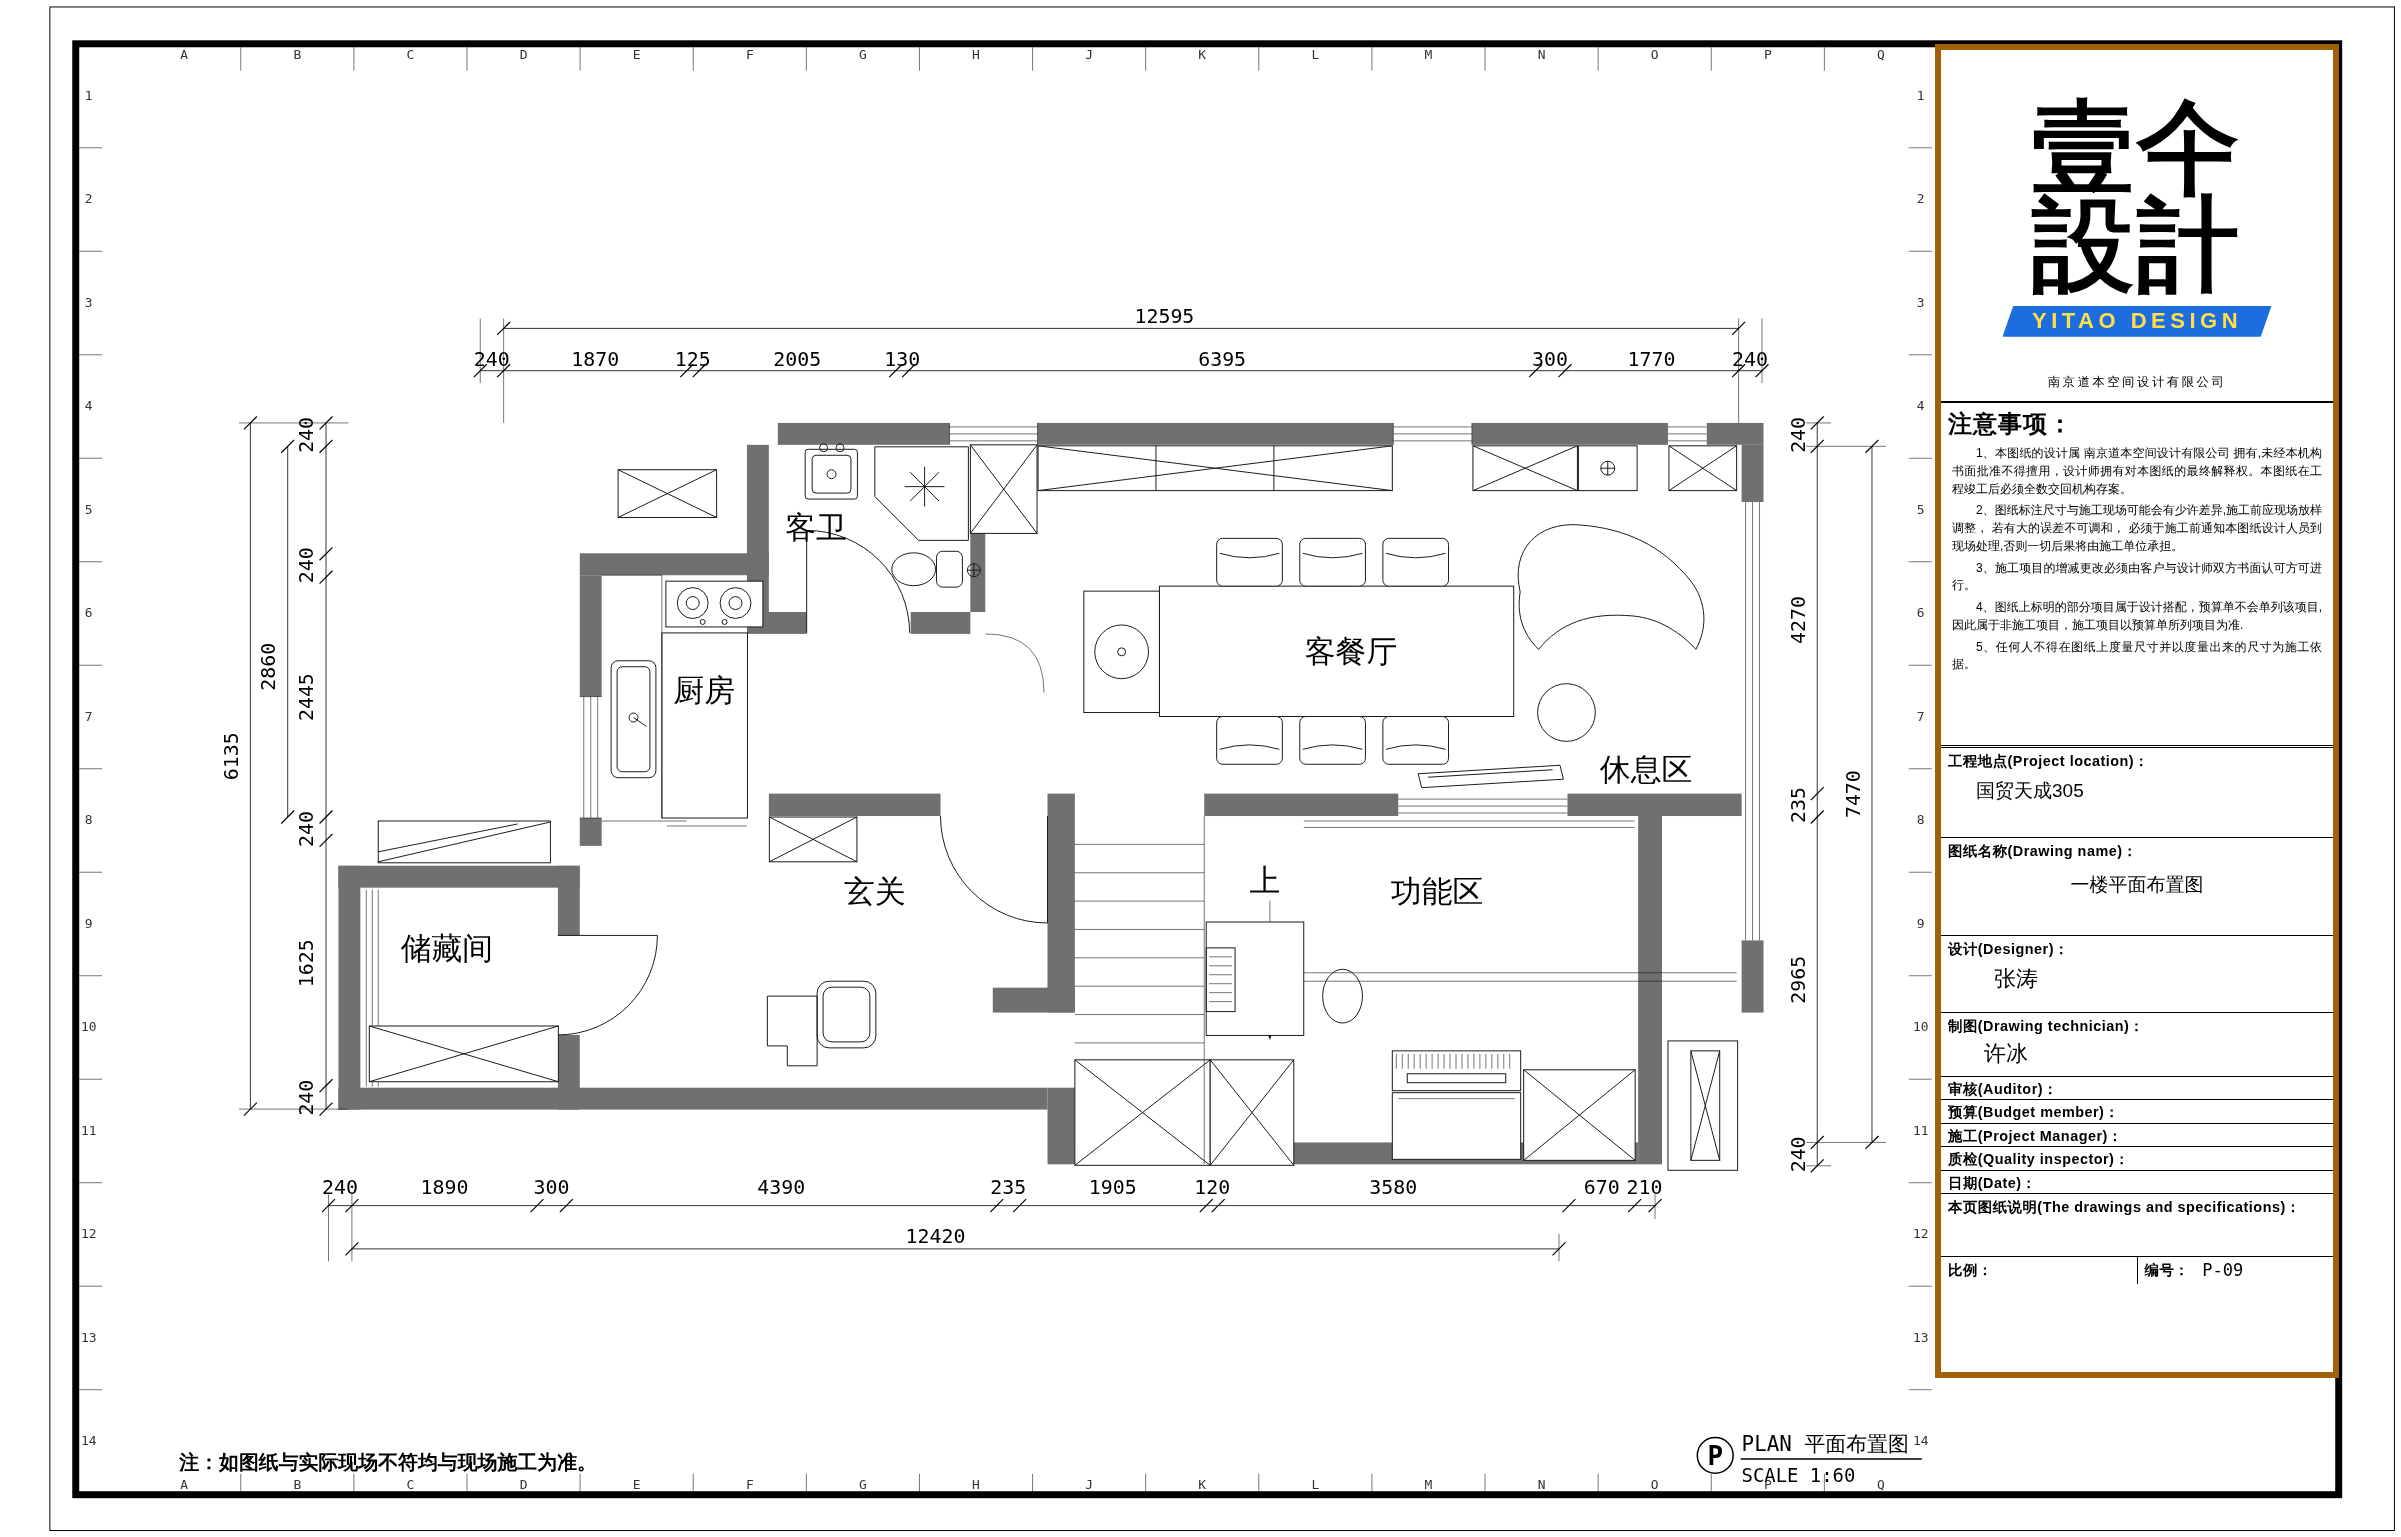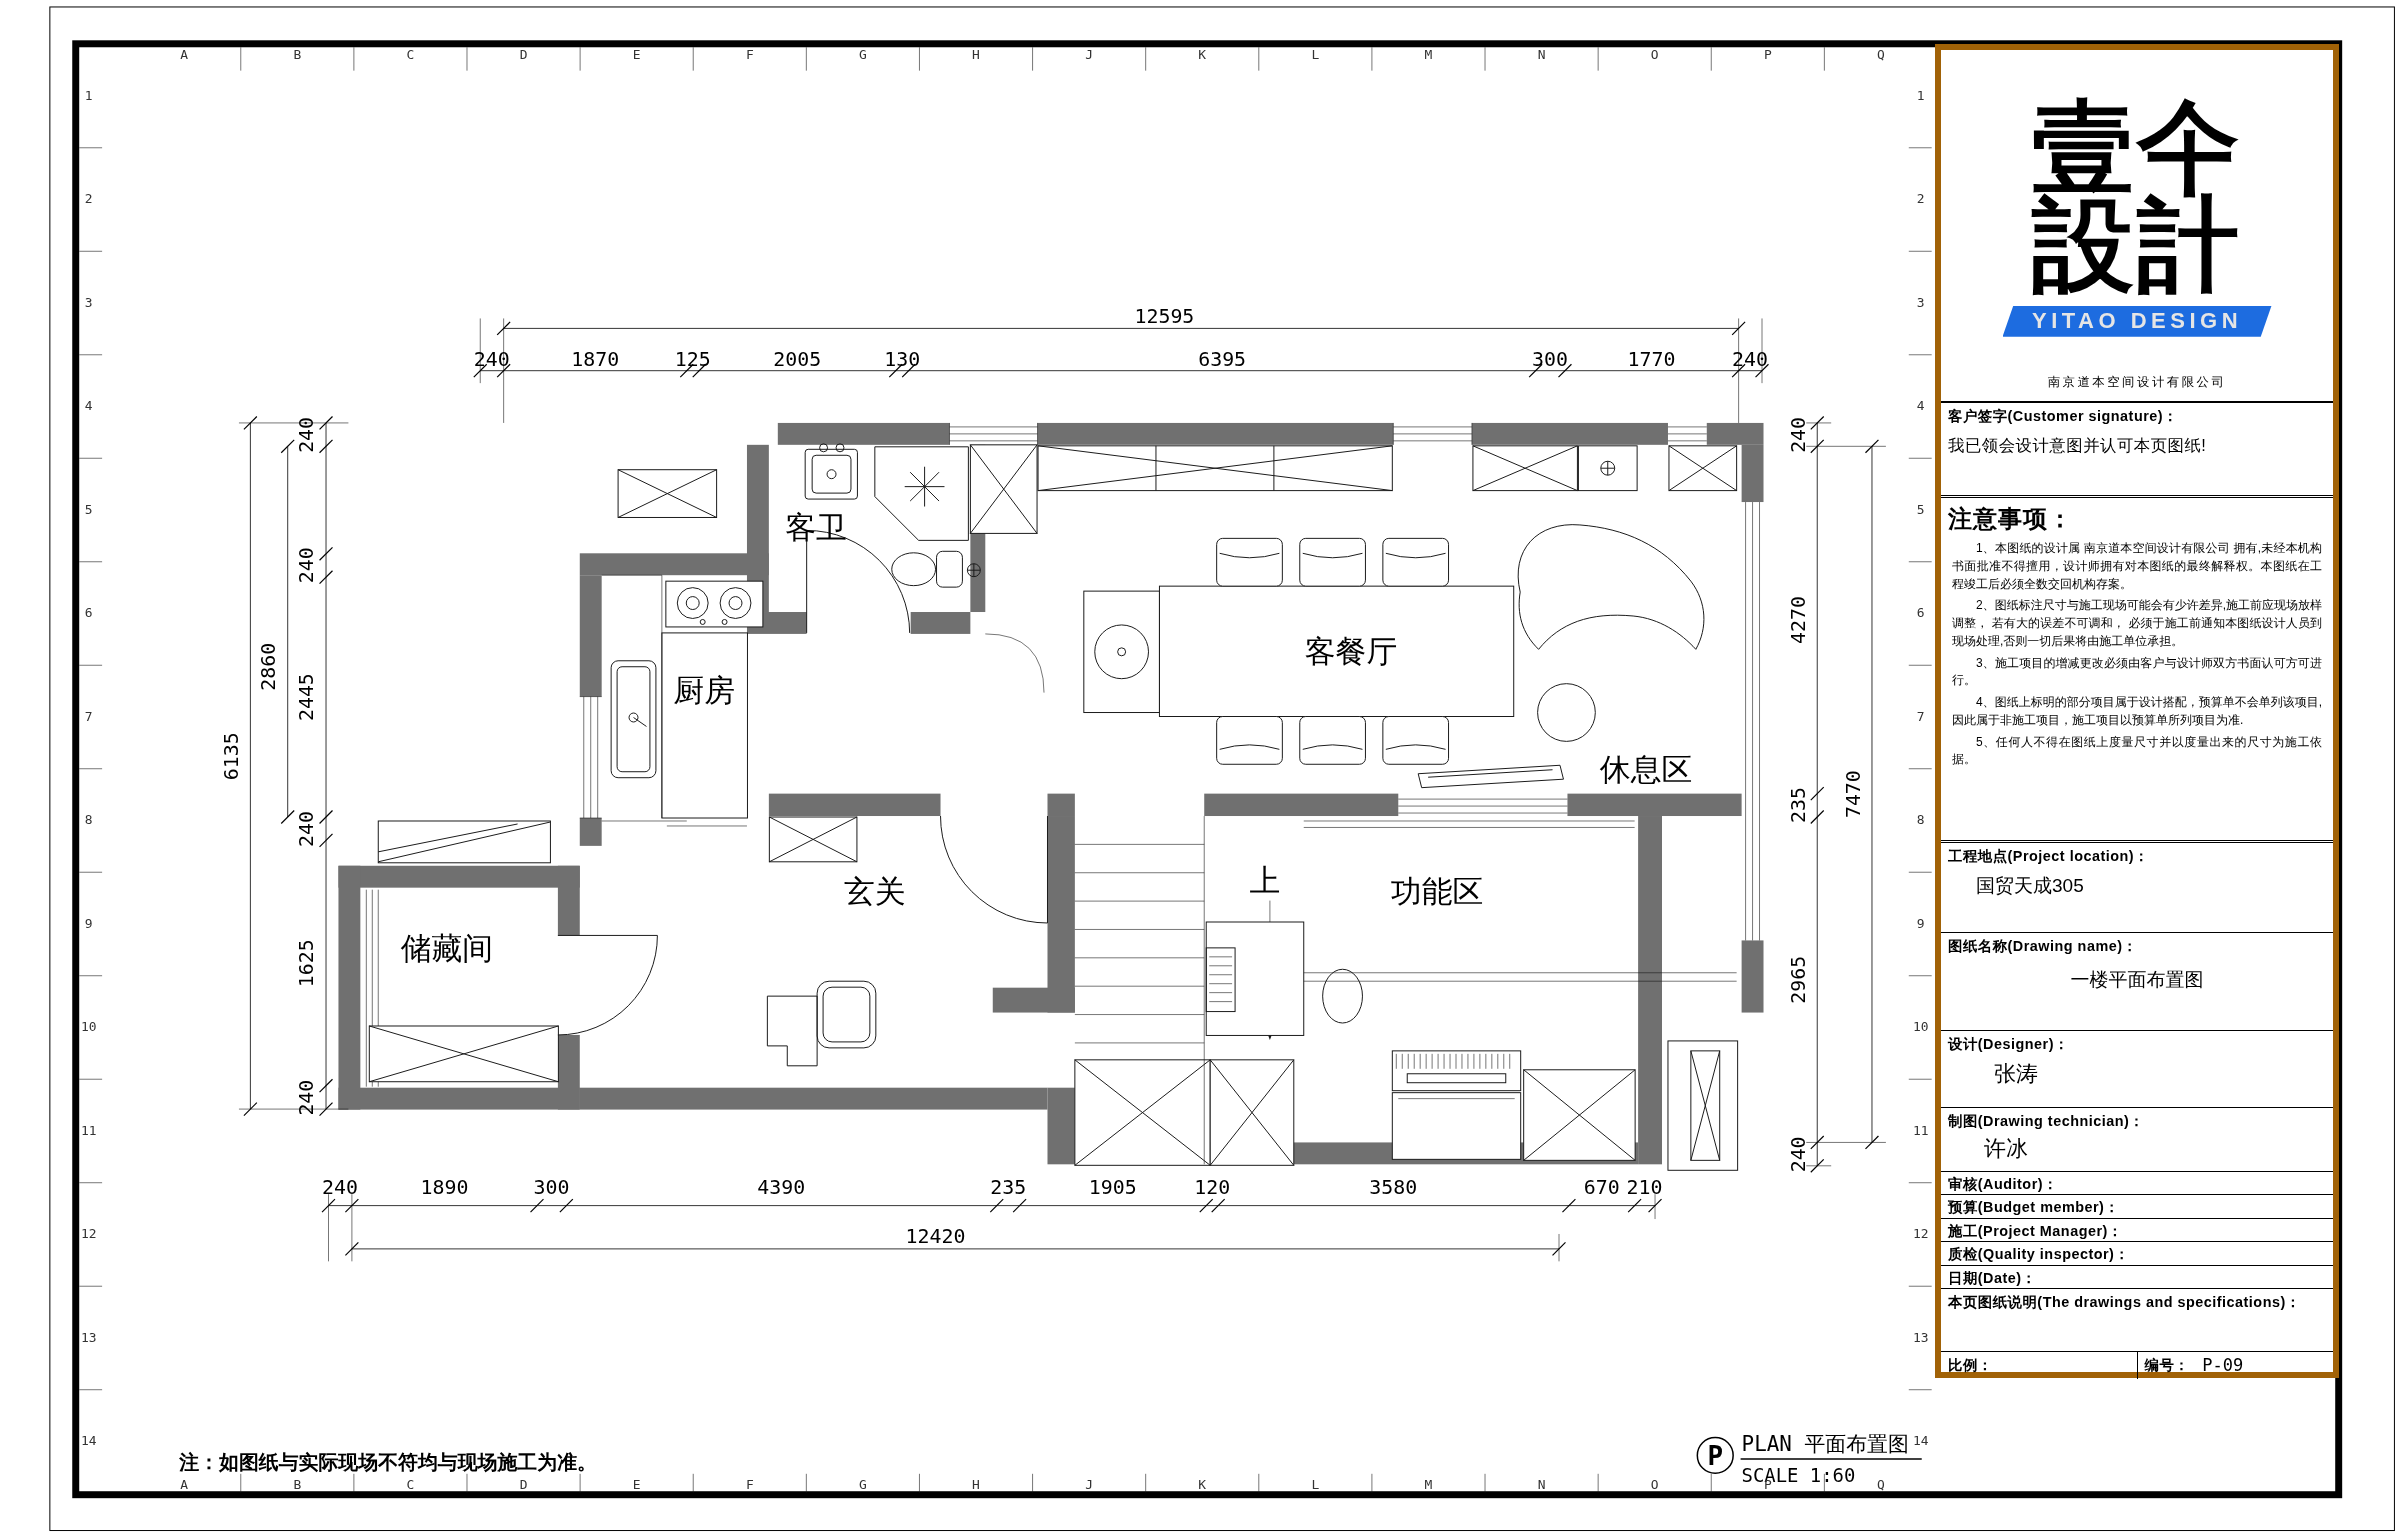--- a/index.html
+++ b/index.html
@@ -21,21 +21,21 @@
   
   #titleblock{position:absolute;left:1935px;top:44px;width:404px;height:1334px;
       box-sizing:border-box;border:6px solid #a16207;background:#fff;}
   .tbsec{box-sizing:border-box;border-bottom:1.5px solid #000;padding:4px 7px;position:relative;overflow:hidden;}
   .tb-label{font-size:14.4px;font-weight:700;letter-spacing:0.5px;}
   .tb-value{font-size:19px;font-weight:400;}
   #logo-sec{height:353px;border-bottom:2px solid #000;text-align:center;}
   .logo-grid{margin-top:45px;line-height:0.95;font-family:"DejaVu Serif",serif;font-weight:900;font-size:102px;letter-spacing:3px;}
   .logo-banner{margin:13px auto 0 auto;width:269px;height:31px;background:#1d6ce0;
       clip-path:polygon(4% 0,100% 0,96% 100%,0 100%);display:flex;align-items:center;justify-content:center;}
-  .logo-banner span{font-size:22px;font-weight:700;letter-spacing:4.5px;color:#e5e5e5;}
+  .logo-banner span{font-size:22px;font-weight:700;letter-spacing:4.5px;color:#fde047;}
   .logo-company{margin-top:37px;font-size:12.4px;letter-spacing:2.5px;}
   #sig-sec{height:95px;border-bottom:3px double #000;}
   #sig-sec .body{margin-top:9px;font-size:16.4px;letter-spacing:0.5px;}
   #notes-sec{height:345px;border-bottom:3px double #000;}
   #notes-sec h3{margin:1px 0 5px 0;font-size:24px;letter-spacing:1px;}
   #notes-sec p{margin:4px;font-size:12px;line-height:1.48;text-indent:2em;text-align:justify;}
   .sec-loc{height:90px;} .sec-loc .tb-value{margin-top:7px;margin-left:28px;}
   .sec-name{height:98px;} .sec-name .tb-value{margin-top:11px;text-align:center;}
   .sec-designer{height:77px;} .sec-designer .tb-value{margin-top:5px;margin-left:46px;font-size:22px;}
   .sec-tech{height:64px;} .sec-tech .tb-value{margin-top:3px;margin-left:36px;font-size:22px;}
@@ -544,24 +544,20 @@
     <div class="logo-grid">
       <span>壹</span><span>仐</span><br>
       <span>設</span><span>計</span>
     </div>
     <div class="logo-banner">
           <span>YITAO DESIGN</span>
         </div>
     <div class="logo-company">南京道本空间设计有限公司</div>
   </div>
 
-  <div class="tbsec" id="sig-sec">
-    <div class="tb-label">客户签字(Customer signature)：</div>
-    <div class="body">我已领会设计意图并认可本页图纸!</div>
-  </div>
 
   <div class="tbsec" id="notes-sec">
     <h3>注意事项：</h3>
     <p>1、本图纸的设计属 南京道本空间设计有限公司 拥有,未经本机构书面批准不得擅用，设计师拥有对本图纸的最终解释权。本图纸在工程竣工后必须全数交回机构存案。</p>
     <p>2、图纸标注尺寸与施工现场可能会有少许差异,施工前应现场放样调整， 若有大的误差不可调和， 必须于施工前通知本图纸设计人员到现场处理,否则一切后果将由施工单位承担。</p>
     <p>3、施工项目的增减更改必须由客户与设计师双方书面认可方可进行。</p>
     <p>4、图纸上标明的部分项目属于设计搭配，预算单不会单列该项目,因此属于非施工项目，施工项目以预算单所列项目为准.</p>
     <p>5、任何人不得在图纸上度量尺寸并以度量出来的尺寸为施工依据。</p>
   </div>
 

